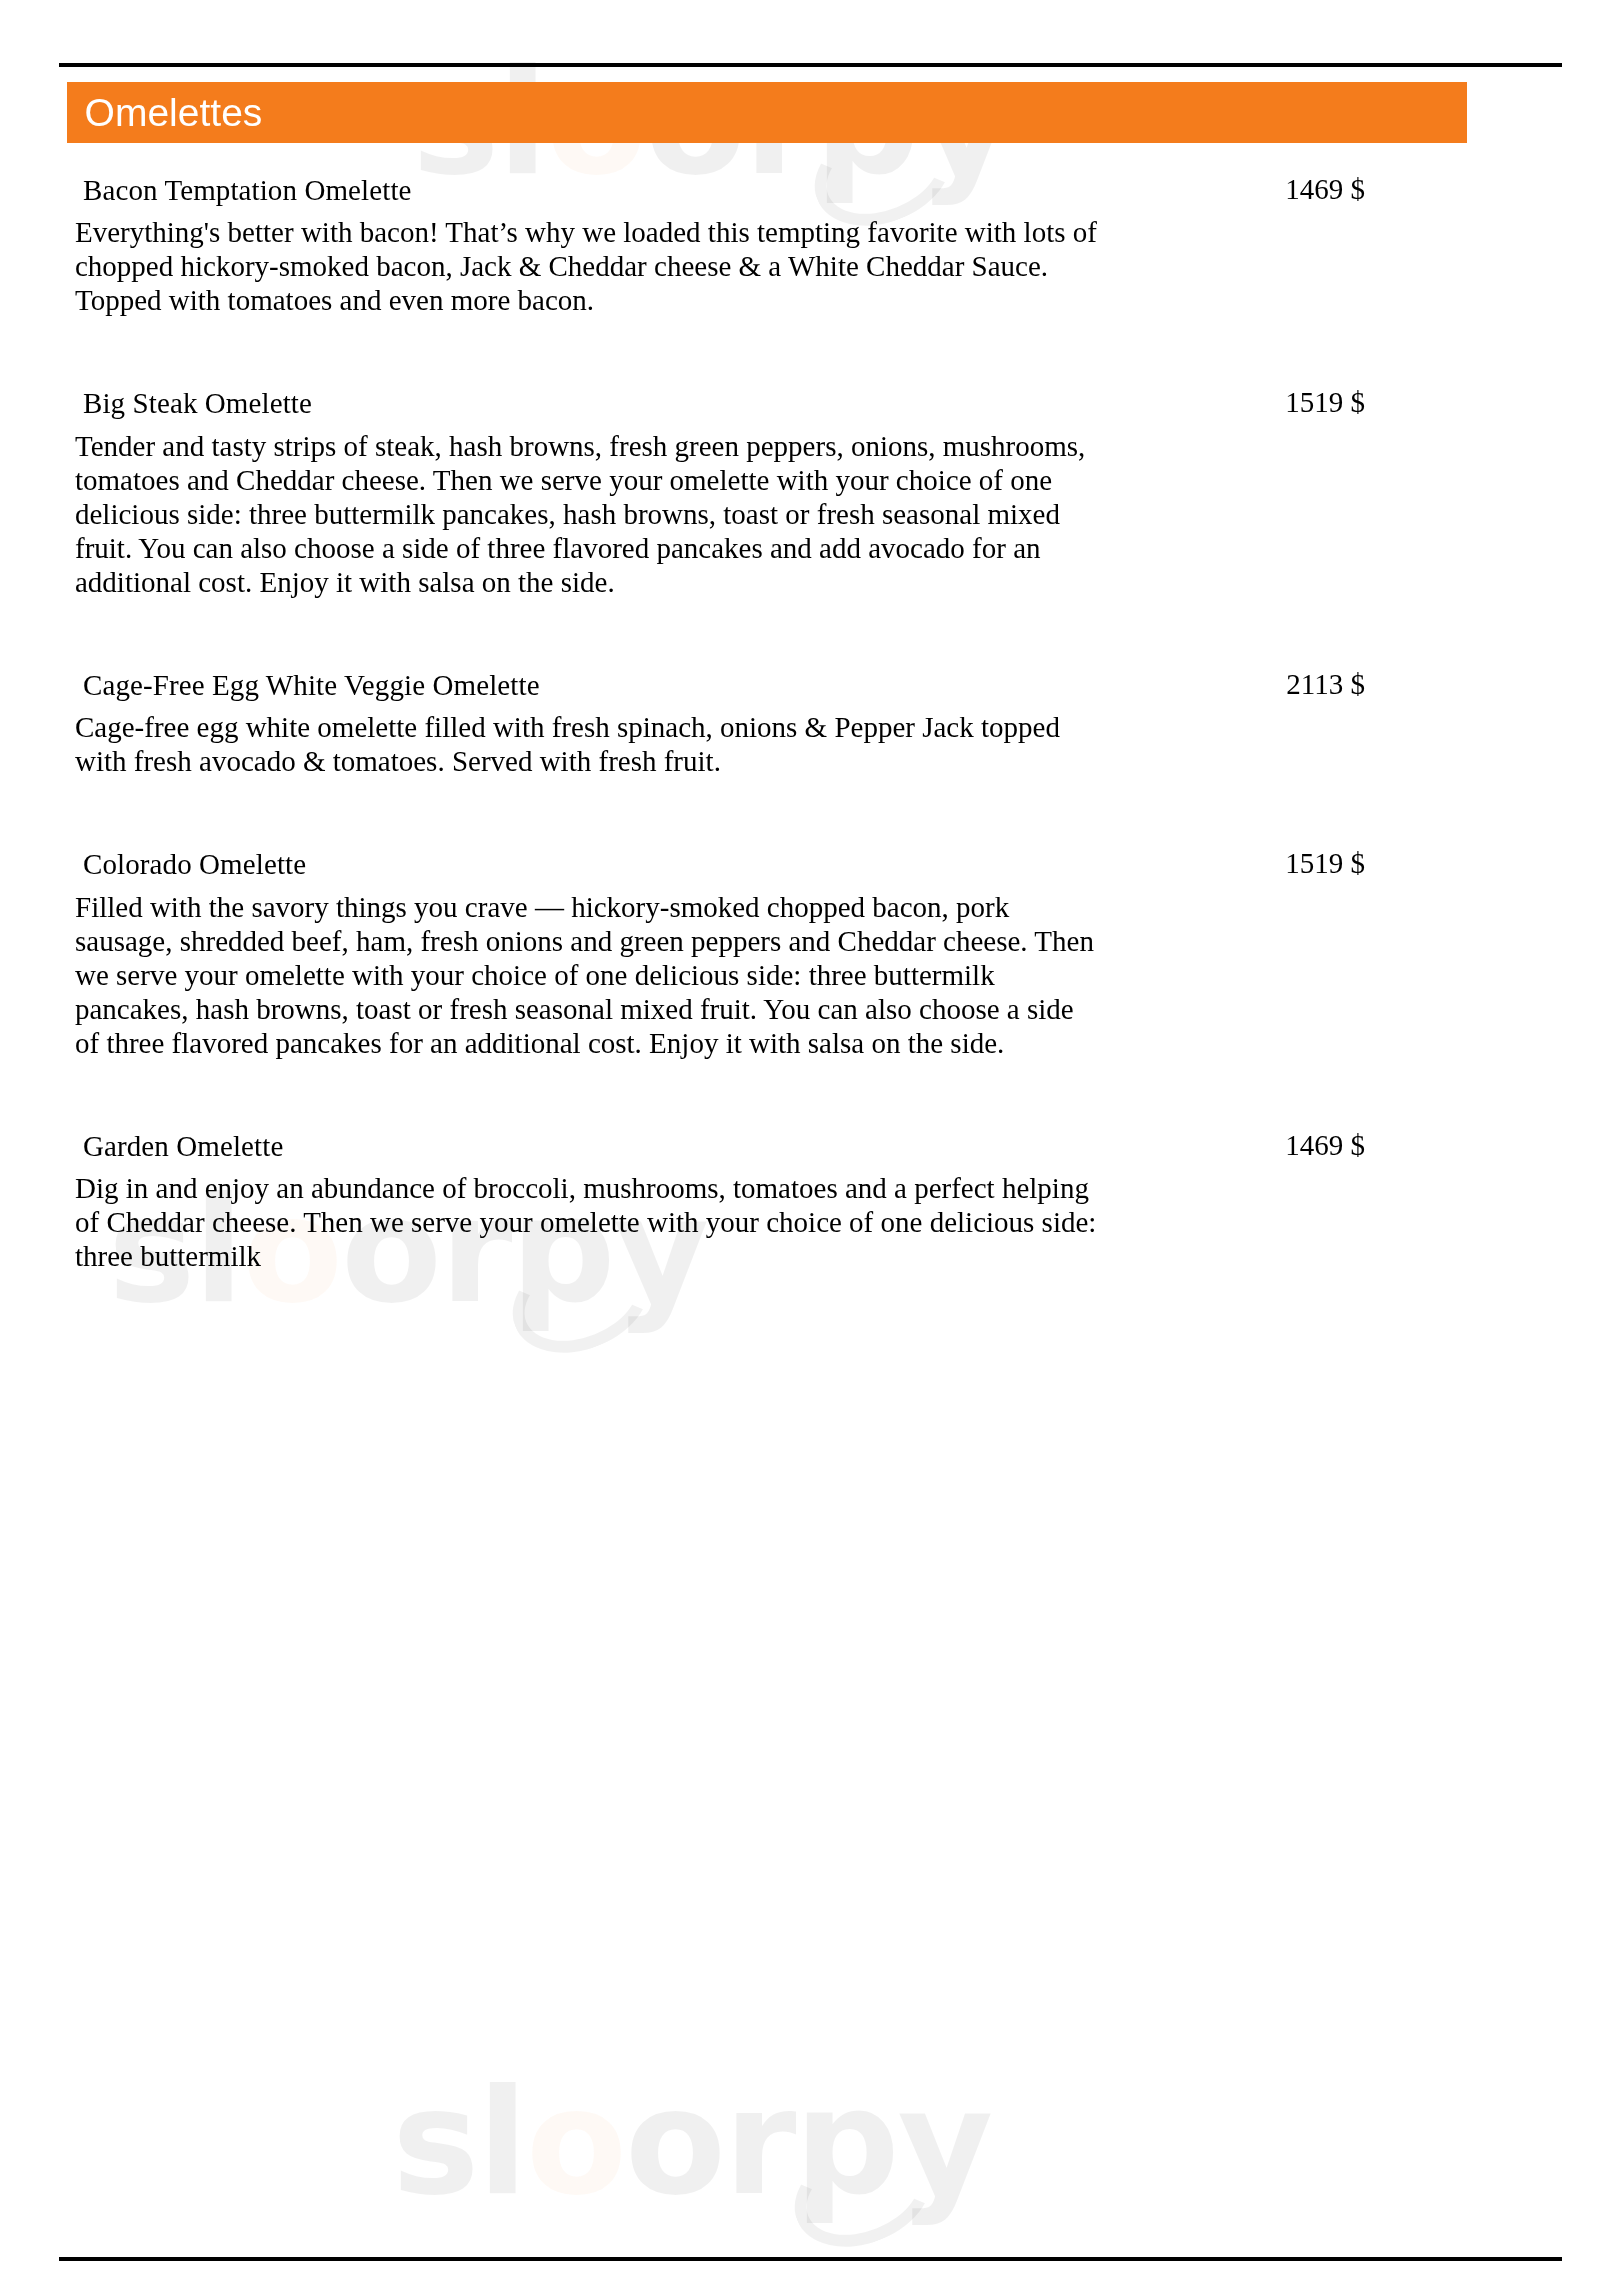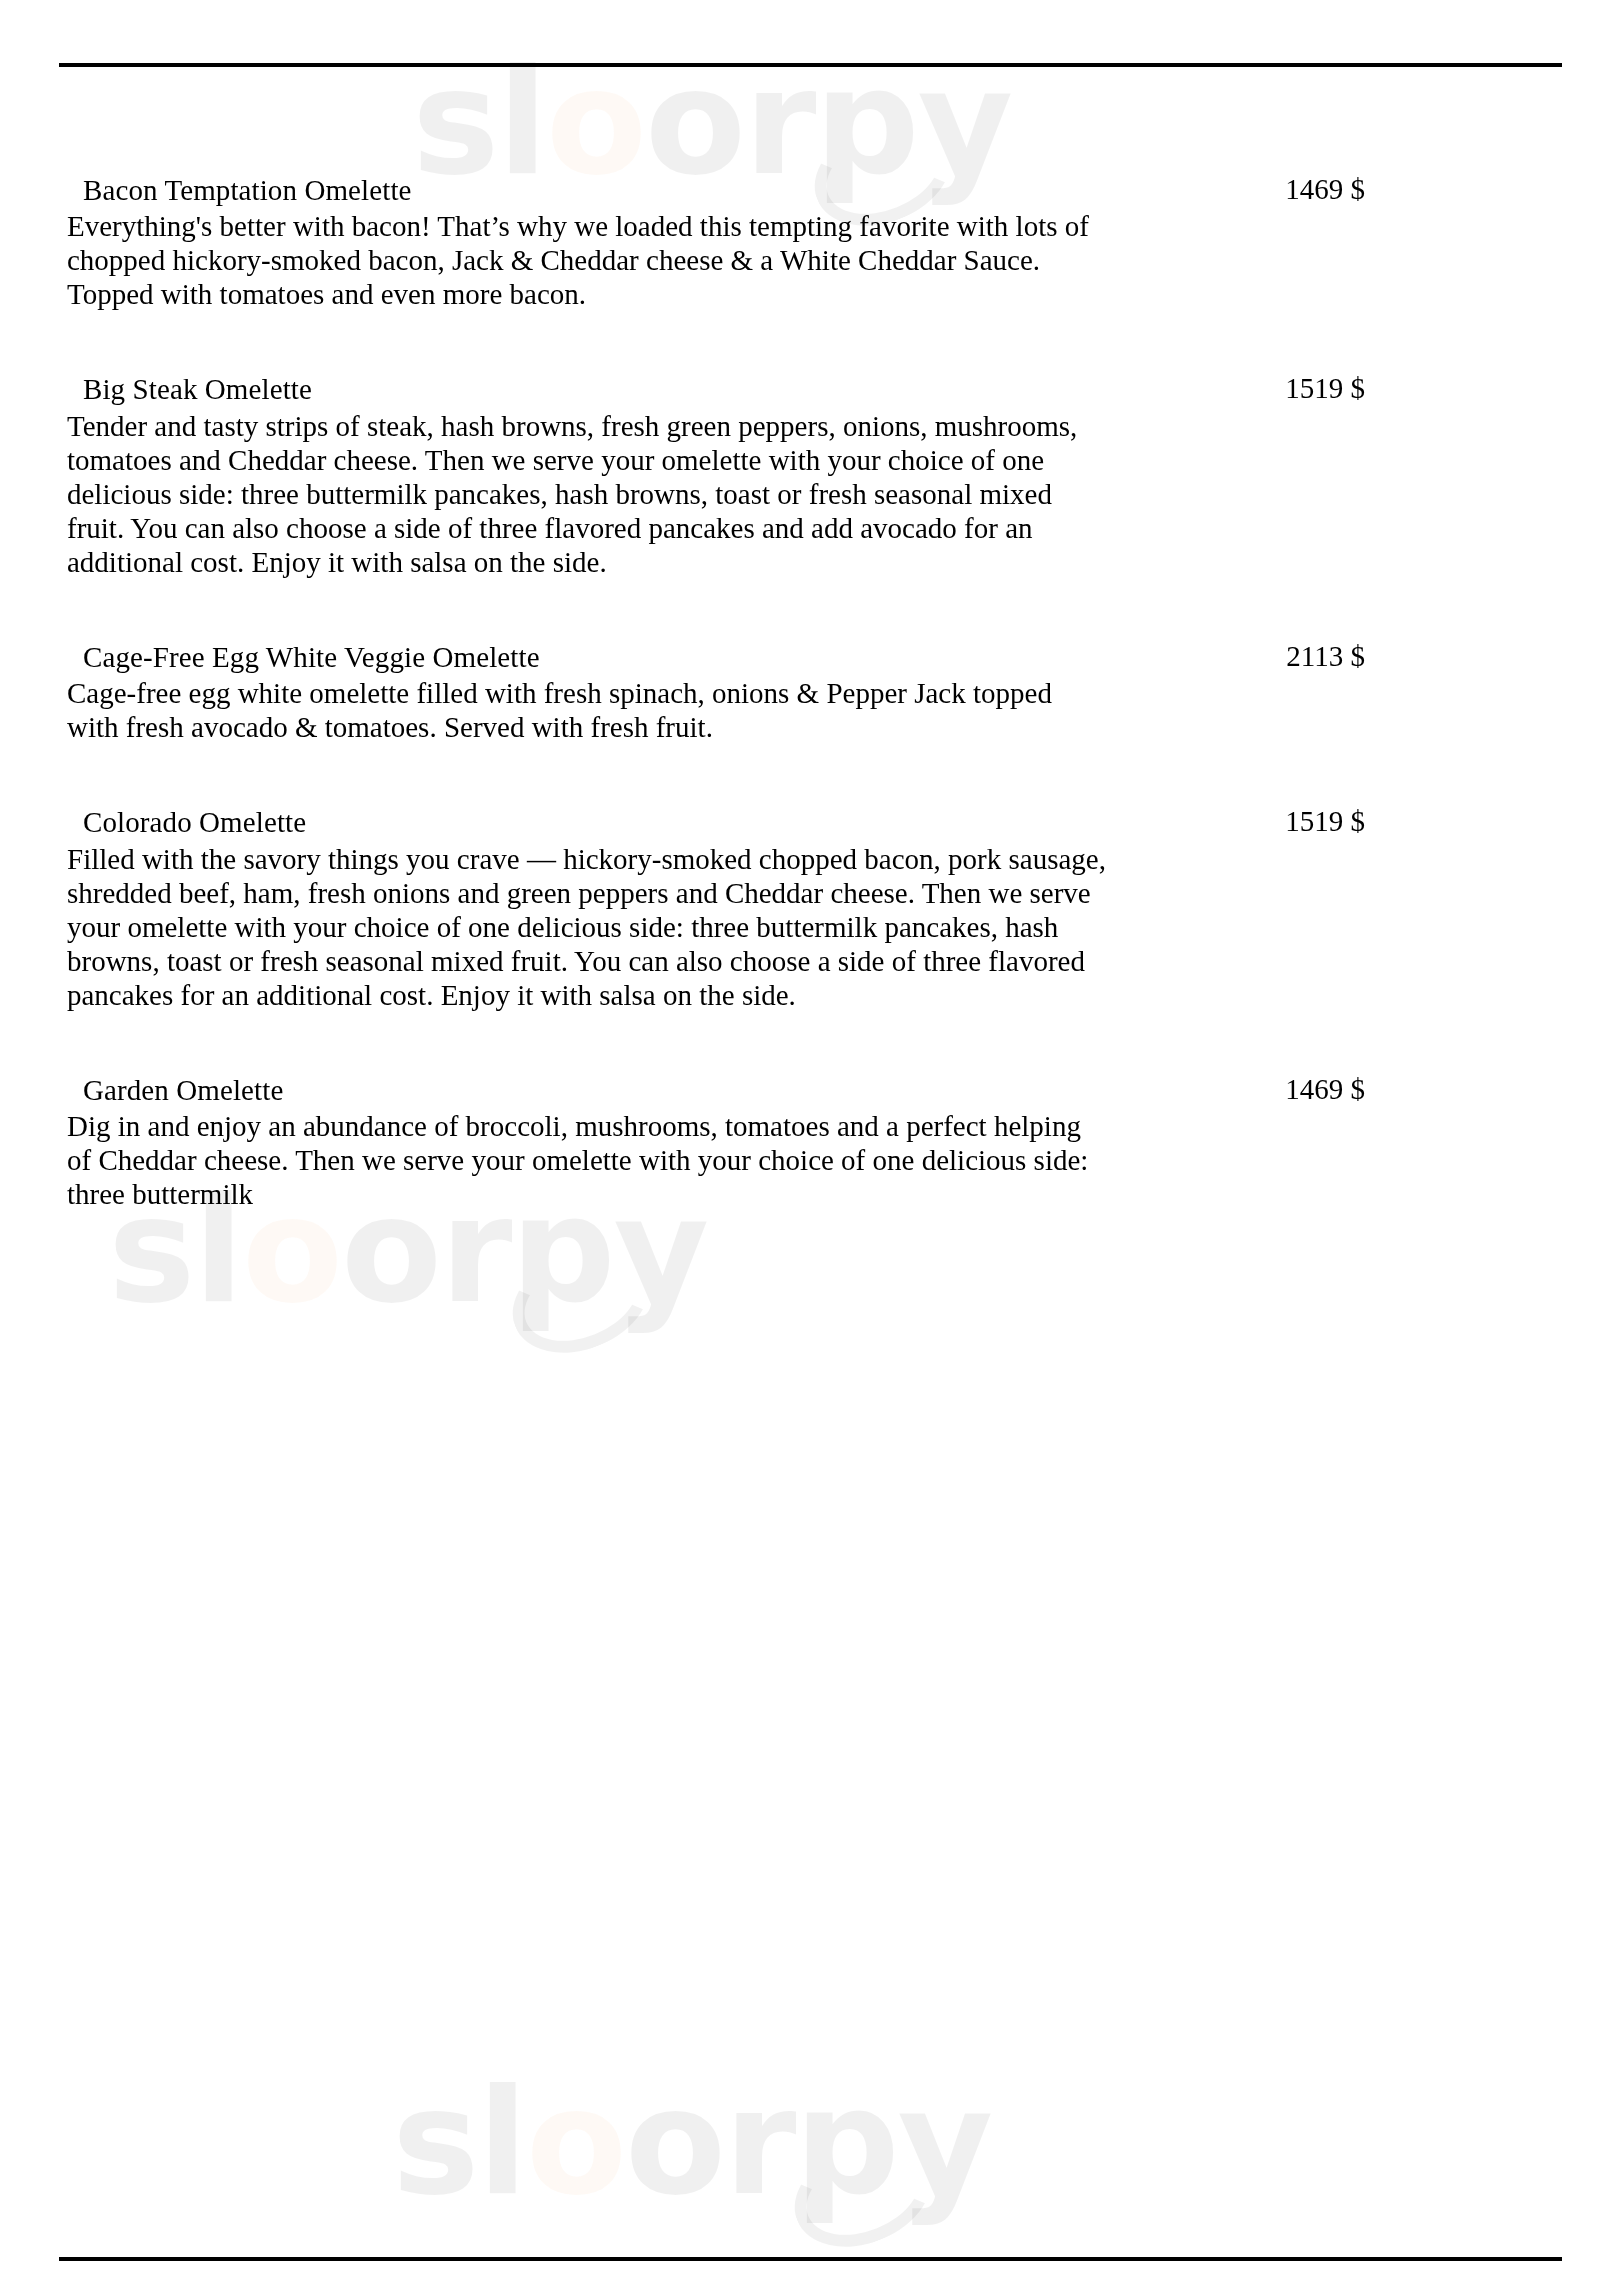--- a/index.html
+++ b/index.html
@@ -124,21 +124,21 @@
     line-height: 1.18;
     margin: 0 0 2px 16px;
     letter-spacing: 0.1px;
   }
   .item-desc {
     font-size: 29px;
     line-height: 1.175;
     margin: 0;
     width: 1039px;
   }
-  .item-desc p { margin: 0; }
+  .item-desc p { margin: 8px; }
   .item-price {
     position: absolute;
     right: 102px;
     top: 0;
     font-size: 29px;
     white-space: nowrap;
     text-align: right;
   }
 </style>
 </head>
@@ -150,20 +150,23 @@
 
   <div class="watermark-layer">
     <div class="wm wm-1"><span>sl</span><span class="o-ring">o</span><span>orpy</span></div>
     <div class="wm wm-2"><span>sl</span><span class="o-ring">o</span><span>orpy</span></div>
     <div class="wm wm-3"><span>sl</span><span class="o-ring">o</span><span>orpy</span></div>
     <div class="wm-swirl sw-1"></div>
     <div class="wm-swirl sw-2"></div>
     <div class="wm-swirl sw-3"></div>
   </div>
 
+  <div class="section-bar">
+    <div class="section-title">Omelettes</div>
+  </div>
 
   <div class="menu">
 
     <div class="item">
       <div class="item-body">
         <div class="item-name">Bacon Temptation Omelette</div>
         <div class="item-desc">
           <p>Everything's better with bacon! That’s why we loaded this tempting favorite with lots of chopped hickory-smoked bacon, Jack &amp; Cheddar cheese &amp; a White Cheddar Sauce. Topped with tomatoes and even more bacon.</p>
         </div>
       </div>

